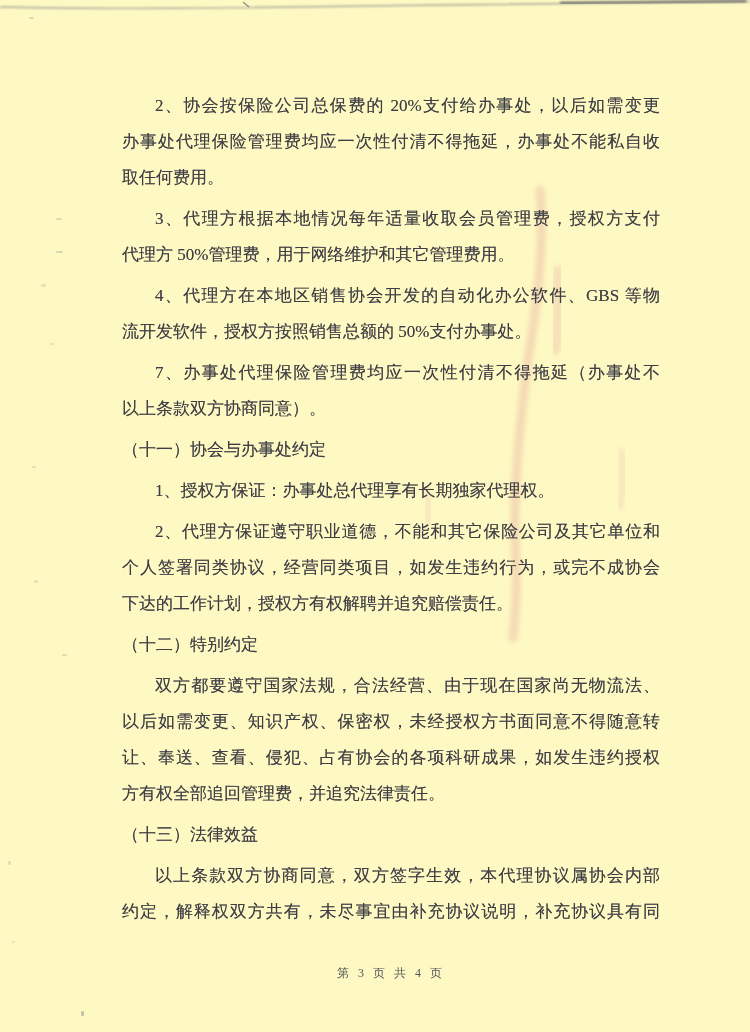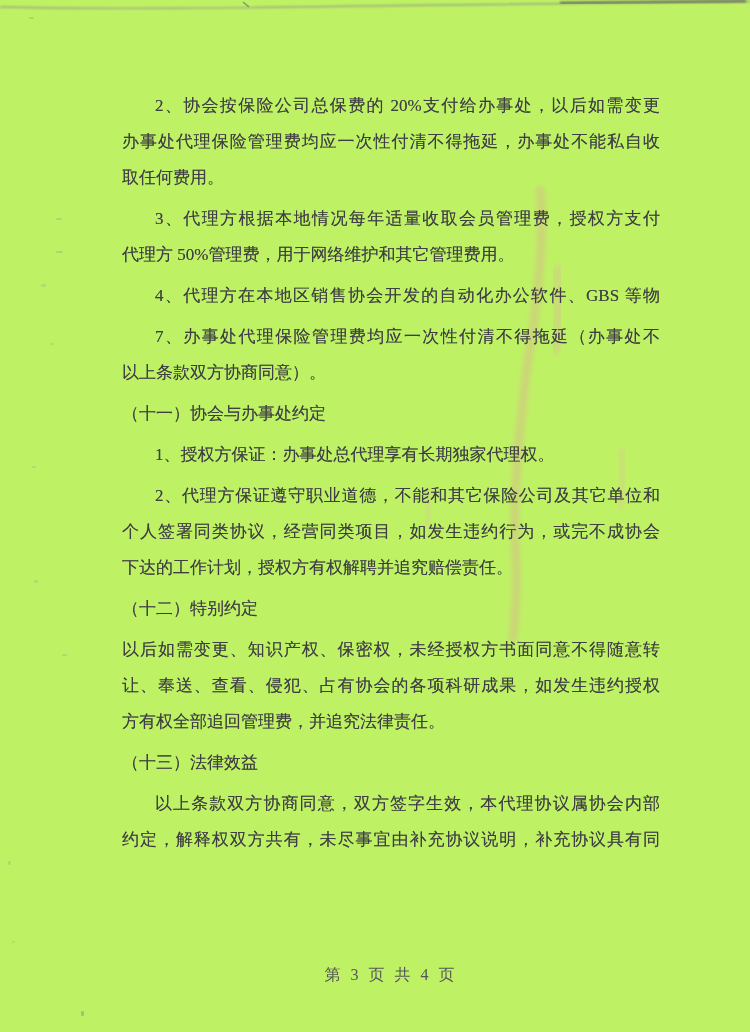--- a/index.html
+++ b/index.html
@@ -4,21 +4,21 @@
 <style>
   html,body{margin:0;padding:0;}
   body{
     width:750px;height:1032px;
     background:#f4f4f4;
     font-family:"Liberation Serif", serif;
   }
   .scan-page{
     position:relative;
     width:750px;height:1032px;
-    background:#bef264;
+    background:#fef9c3;
     overflow:hidden;
   }
   .doc-body{
     position:absolute;
     left:122px;top:88px;
     width:538px;
     color:#3e3e44;
     font-size:17px;
     text-shadow:0 0 .5px rgba(62,62,68,.55);
   }
@@ -31,21 +31,21 @@
     white-space:nowrap;
   }
   .line.end{text-align-last:left;}
   .line.ind{text-indent:33px;}
   .heading .line{text-align-last:left;}
   .page-footer{
     position:absolute;
     left:122px;top:965px;
     width:538px;
     text-align:center;
-    font-size:16px;
+    font-size:12px;
     letter-spacing:3px;
     color:#55555a;
   }
   .artifact-svg{
     position:absolute;left:0;top:0;
     pointer-events:none;
   }
   .speck{
     position:absolute;
     background:#8f8f93;
@@ -102,20 +102,21 @@
       <div class="line end">取任何费用。</div>
     </div>
 
     <div class="block">
       <div class="line ind">3、代理方根据本地情况每年适量收取会员管理费，授权方支付</div>
       <div class="line end">代理方 50%管理费，用于网络维护和其它管理费用。</div>
     </div>
 
     <div class="block">
       <div class="line ind">4、代理方在本地区销售协会开发的自动化办公软件、GBS 等物</div>
+      <div class="line end">流开发软件，授权方按照销售总额的 50%支付办事处。</div>
     </div>
 
     <div class="block">
       <div class="line ind">7、办事处代理保险管理费均应一次性付清不得拖延（办事处不</div>
       <div class="line end">以上条款双方协商同意）。</div>
     </div>
 
     <div class="block heading">
       <div class="line end">（十一）协会与办事处约定</div>
     </div>
@@ -128,20 +129,21 @@
       <div class="line ind">2、代理方保证遵守职业道德，不能和其它保险公司及其它单位和</div>
       <div class="line">个人签署同类协议，经营同类项目，如发生违约行为，或完不成协会</div>
       <div class="line end">下达的工作计划，授权方有权解聘并追究赔偿责任。</div>
     </div>
 
     <div class="block heading">
       <div class="line end">（十二）特别约定</div>
     </div>
 
     <div class="block">
+      <div class="line ind">双方都要遵守国家法规，合法经营、由于现在国家尚无物流法、</div>
       <div class="line">以后如需变更、知识产权、保密权，未经授权方书面同意不得随意转</div>
       <div class="line">让、奉送、查看、侵犯、占有协会的各项科研成果，如发生违约授权</div>
       <div class="line end">方有权全部追回管理费，并追究法律责任。</div>
     </div>
 
     <div class="block heading">
       <div class="line end">（十三）法律效益</div>
     </div>
 
     <div class="block">

